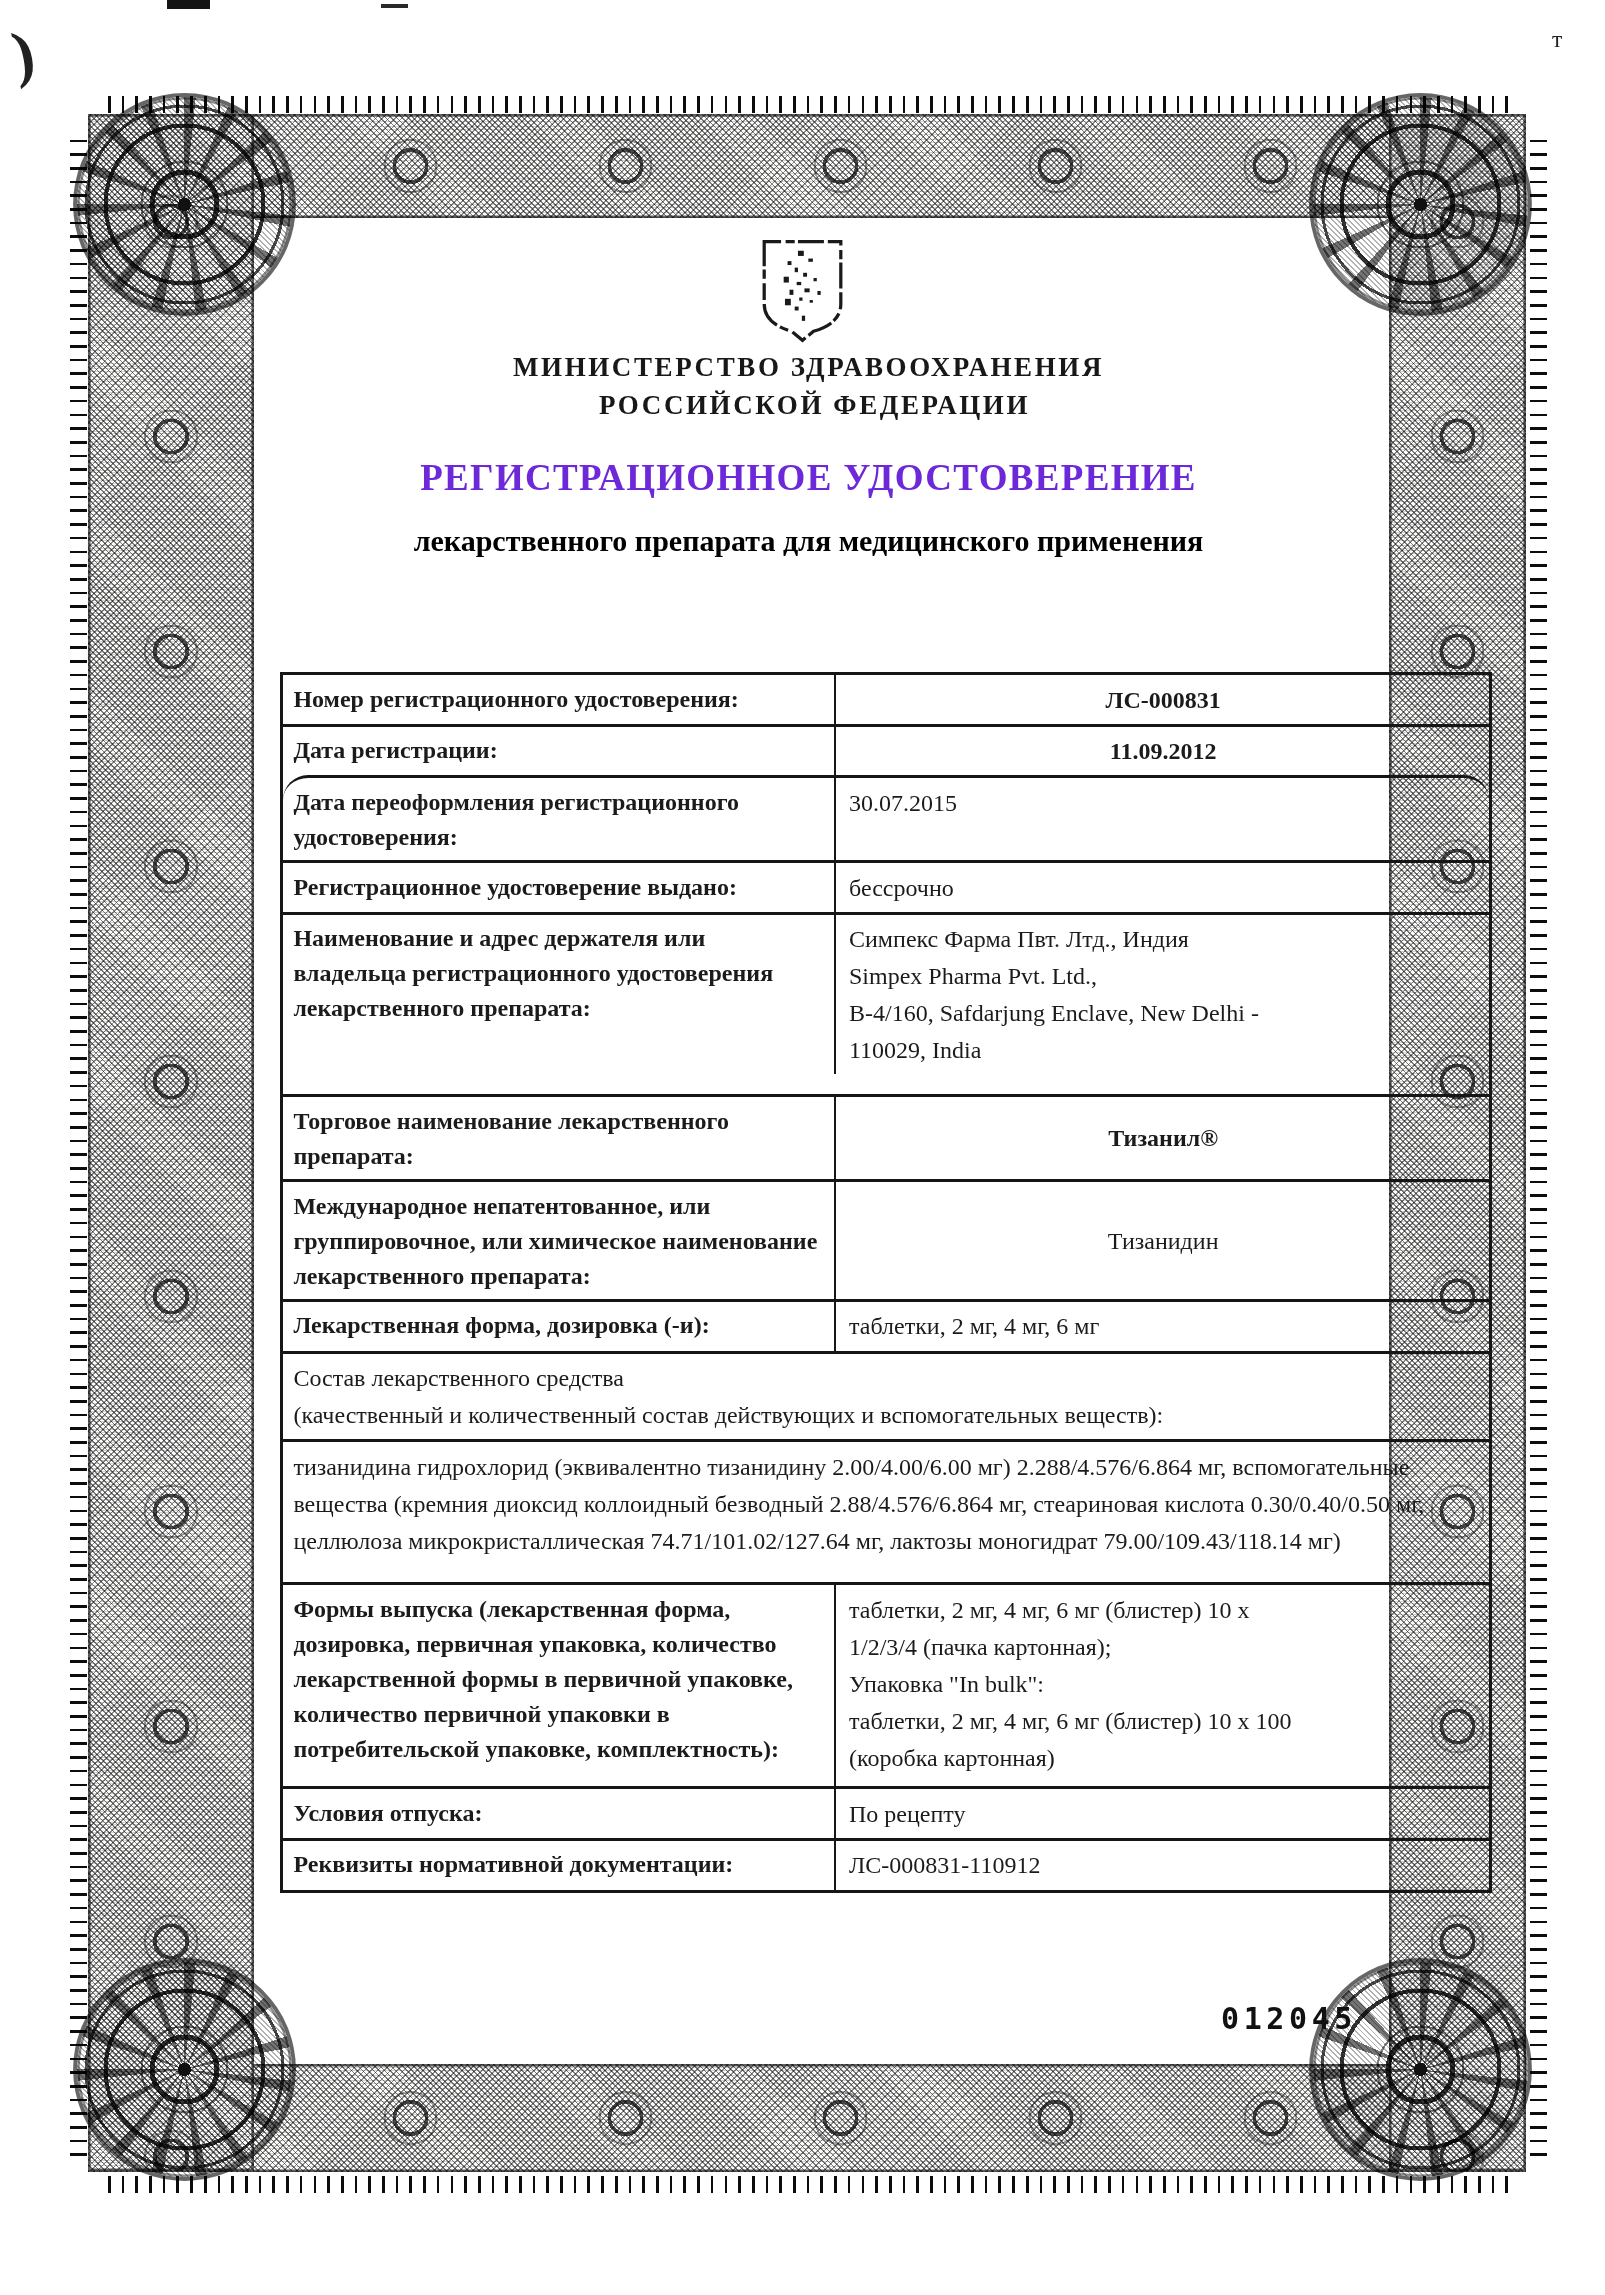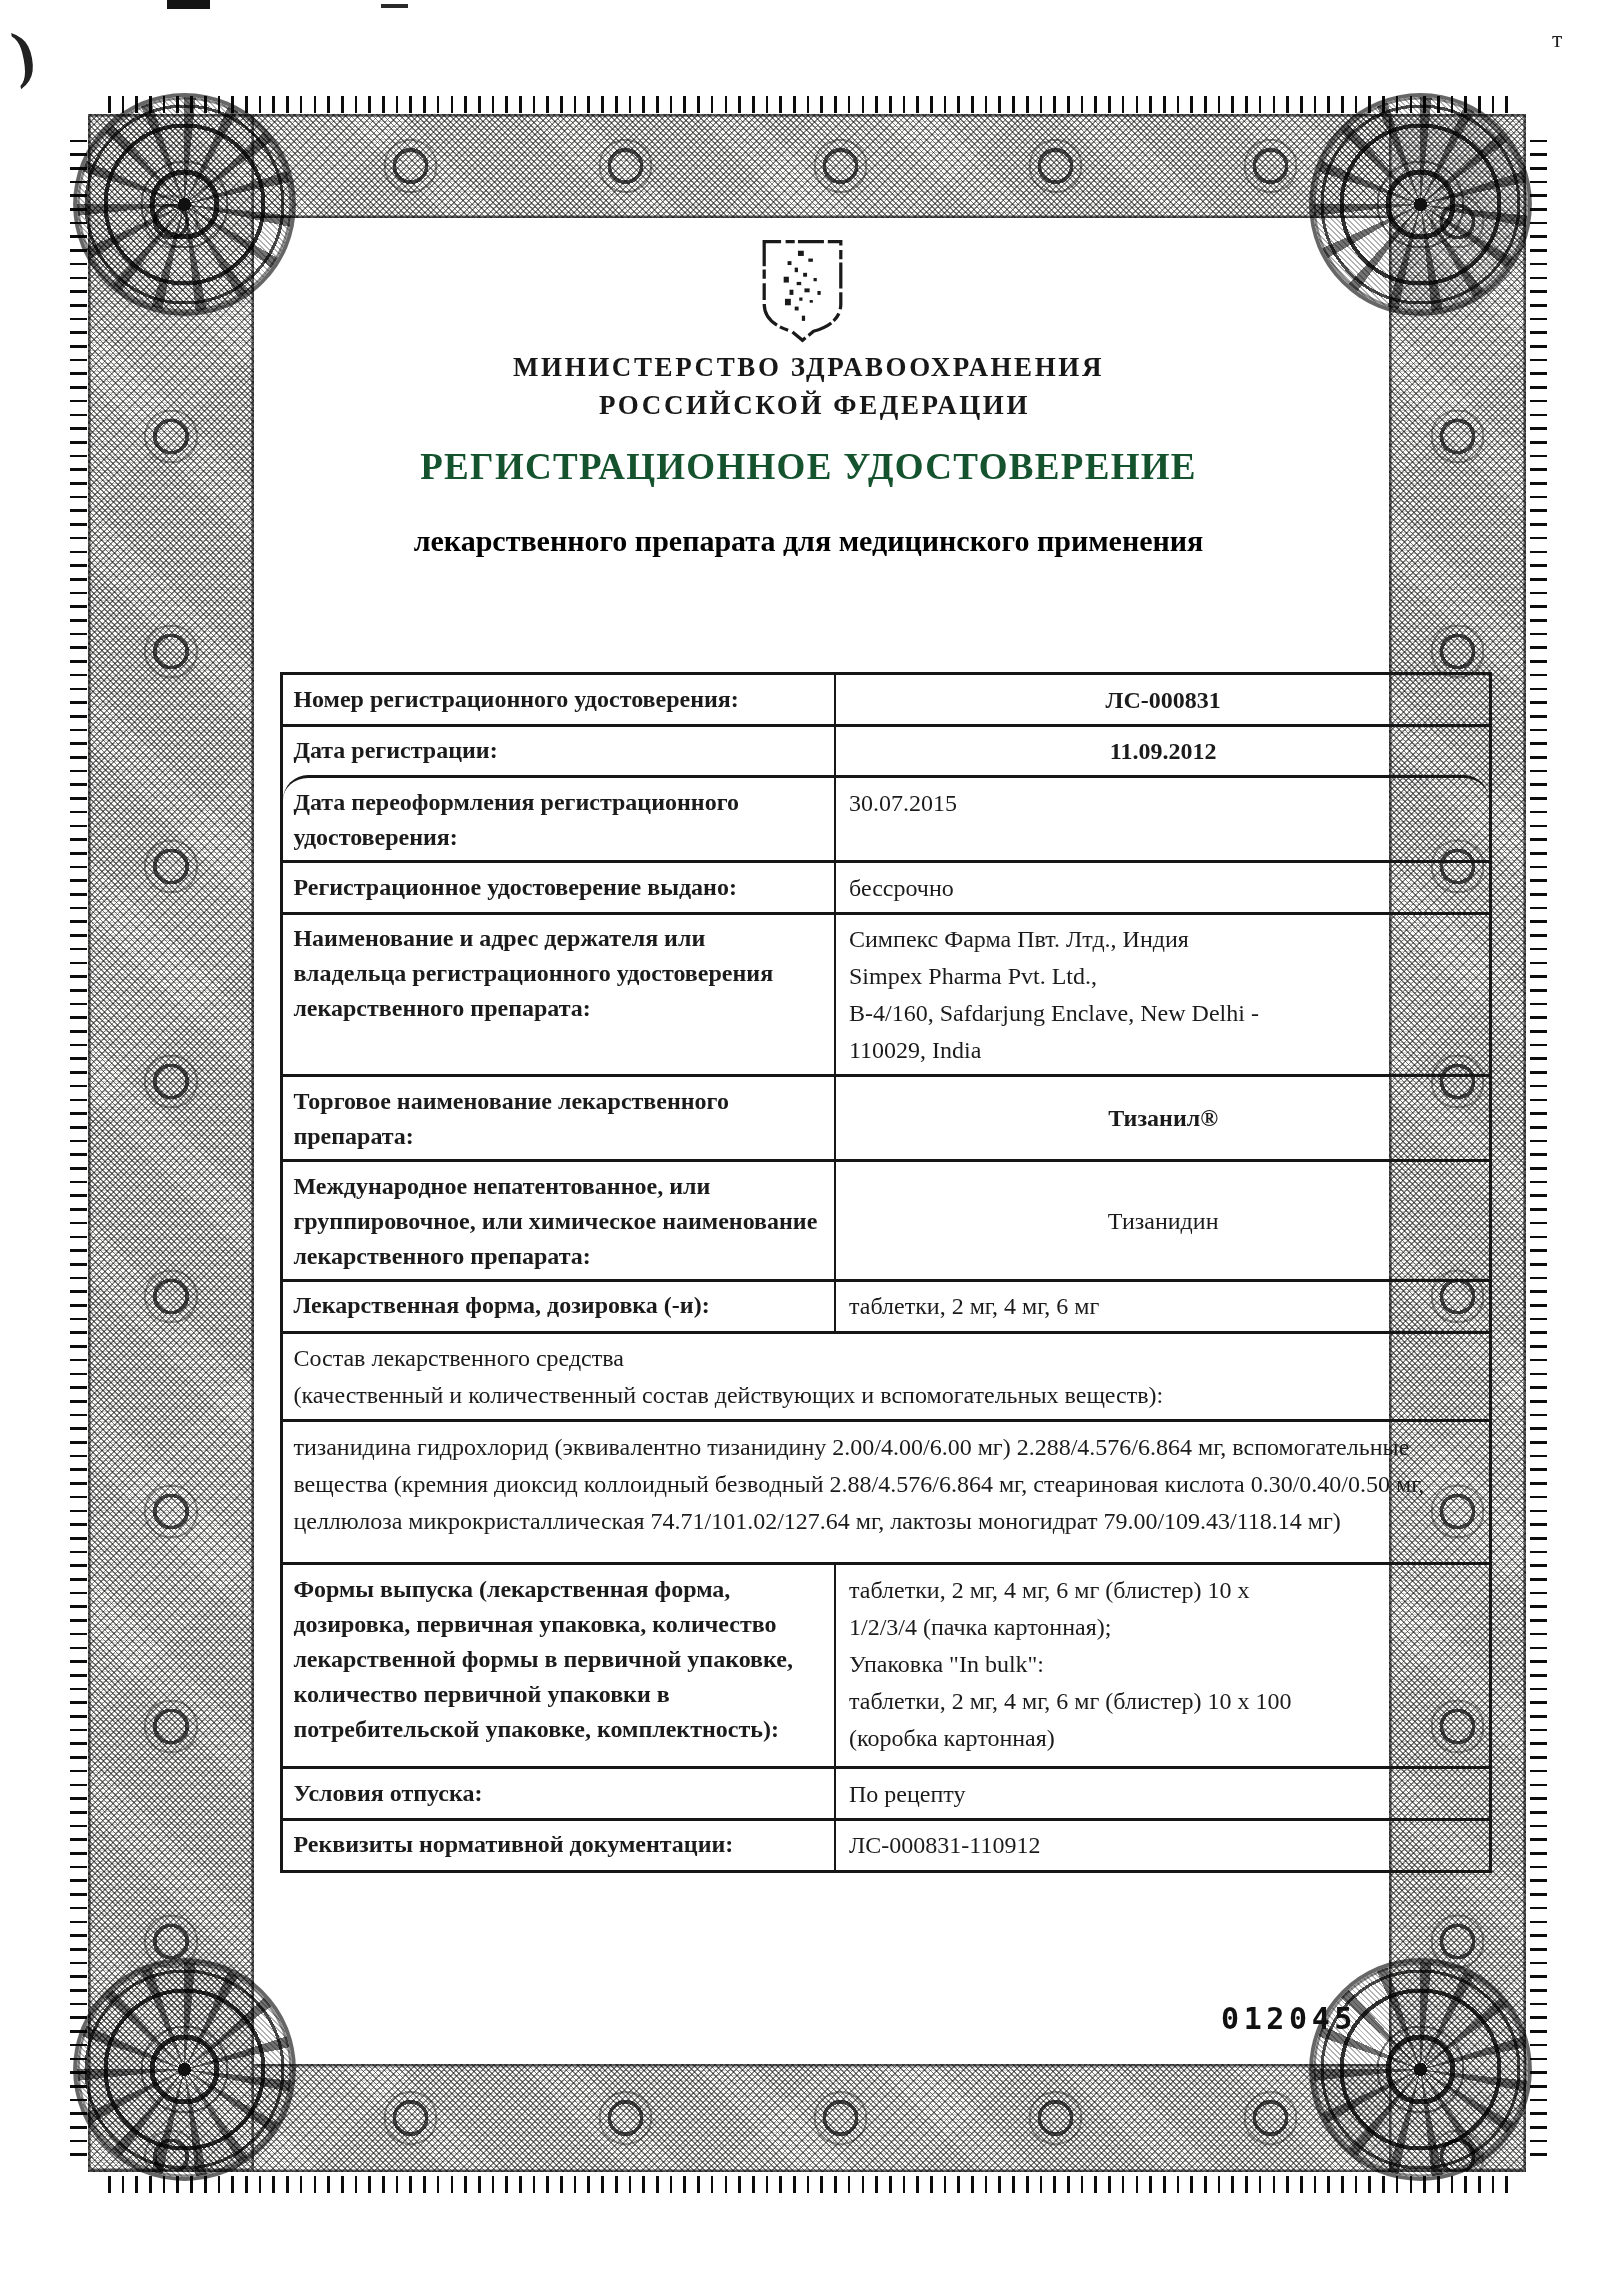--- a/index.html
+++ b/index.html
@@ -40,39 +40,39 @@
   .mark-paren{left:13px;top:18px;font-size:63px;transform:rotate(-10deg);font-weight:700;}
   .mark-t{left:1552px;top:26px;font-size:23.5px;}
   .mark-bar1{left:167px;top:0;width:43px;height:8.5px;background:#141414;}
   .mark-bar2{left:381px;top:3.9px;width:27px;height:3.9px;background:#2a2a2a;}
   
   .emblem{position:absolute;z-index:4;left:759px;top:239px;width:87px;height:104px;}
   
   .center-line{position:absolute;z-index:4;left:254px;width:1109px;text-align:center;}
   .ministry{top:352px;font-size:27px;font-weight:700;letter-spacing:2.6px;color:#181818;}
   .ministry2{top:390px;padding-left:6px;}
-  .doc-title{top:445px;font-size:37px;font-weight:700;letter-spacing:1.3px;color:#14532d;}
+  .doc-title{top:456px;font-size:37px;font-weight:700;letter-spacing:1.3px;color:#6d28d9;}
   .doc-subtitle{top:524px;font-size:30px;font-weight:700;color:#000000;}
   
   .doc-table{position:absolute;z-index:4;left:280px;top:672px;width:1212px;
     border:3.3px solid #161616;box-sizing:border-box;}
   .row{display:flex;border-top:3.3px solid #161616;box-sizing:border-box;}
   .row:first-child{border-top:none;}
   .lbl{width:551px;flex:0 0 551px;box-sizing:border-box;padding:6.5px 14.3px 5.2px 10.4px;
     font-size:24px;line-height:35px;font-weight:700;}
   .val{flex:1;box-sizing:border-box;border-left:2.6px solid #161616;display:flex;
     align-items:flex-start;justify-content:flex-start;padding:6.5px 11.7px 5.2px 13px;
     font-size:24px;line-height:37px;white-space:pre-line;text-align:left;}
   .row.vc .val{align-items:center;justify-content:center;text-align:center;}
   .row.vb .val{font-weight:700;}
   .row.full{display:block;}
   .row.full .cell{padding:6.5px 15.7px 5.2px 10.4px;font-size:24px;line-height:37px;white-space:pre-line;}
   .row.full .cell.bold{font-weight:400;}
   .r0{min-height:44px;} .r1{min-height:44px;} .r2{min-height:72px;border-radius:25px;} .r3{min-height:43px;}
-  .r4{min-height:143px;} .r5{min-height:70px;} .r6{min-height:111px;} .r7{min-height:42px;}
+  .r4{min-height:143px;} .r5{min-height:70px;margin-top:20px;} .r6{min-height:111px;} .r7{min-height:42px;}
   .r8{min-height:74px;} .r9{min-height:143px;} .r10{min-height:204px;} .r11{min-height:42px;}
   .r12{min-height:42px;}
   
   .serial{position:absolute;z-index:4;left:1221px;top:2001px;
     font-family:"DejaVu Sans Mono",monospace;font-weight:700;font-size:30px;
     letter-spacing:4.6px;color:#111;}
 </style>
 </head>
 <body>
 

